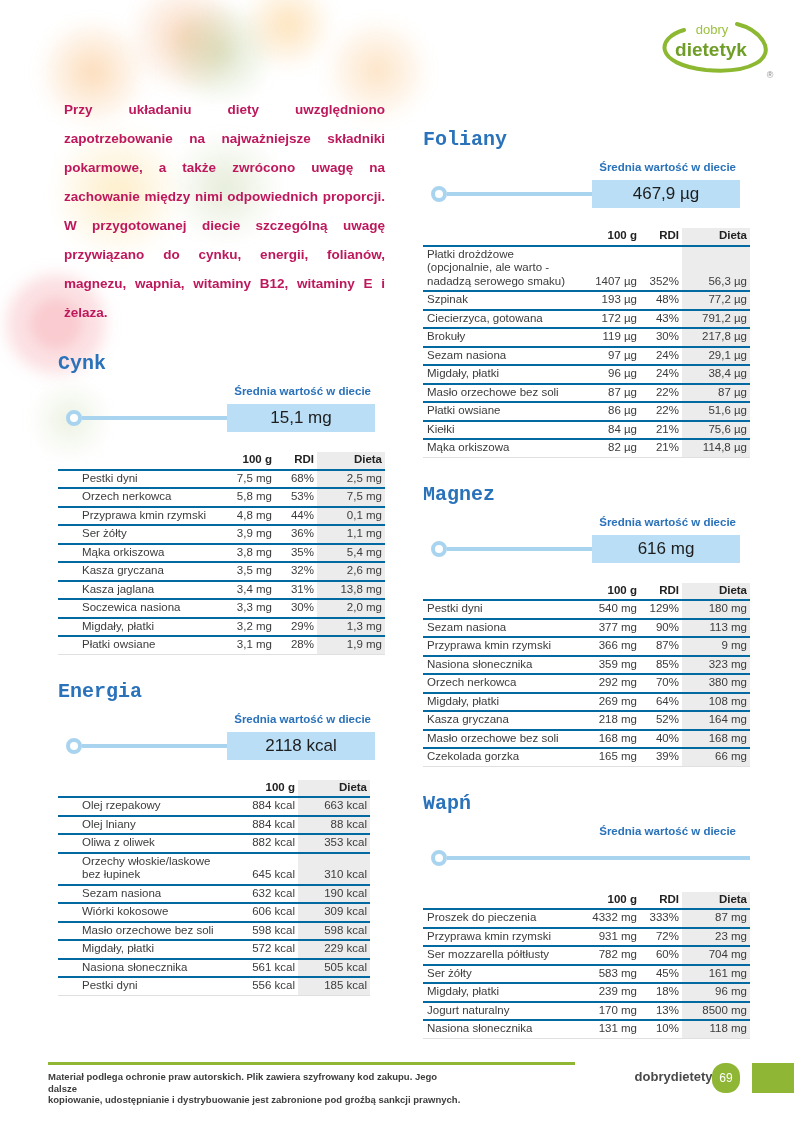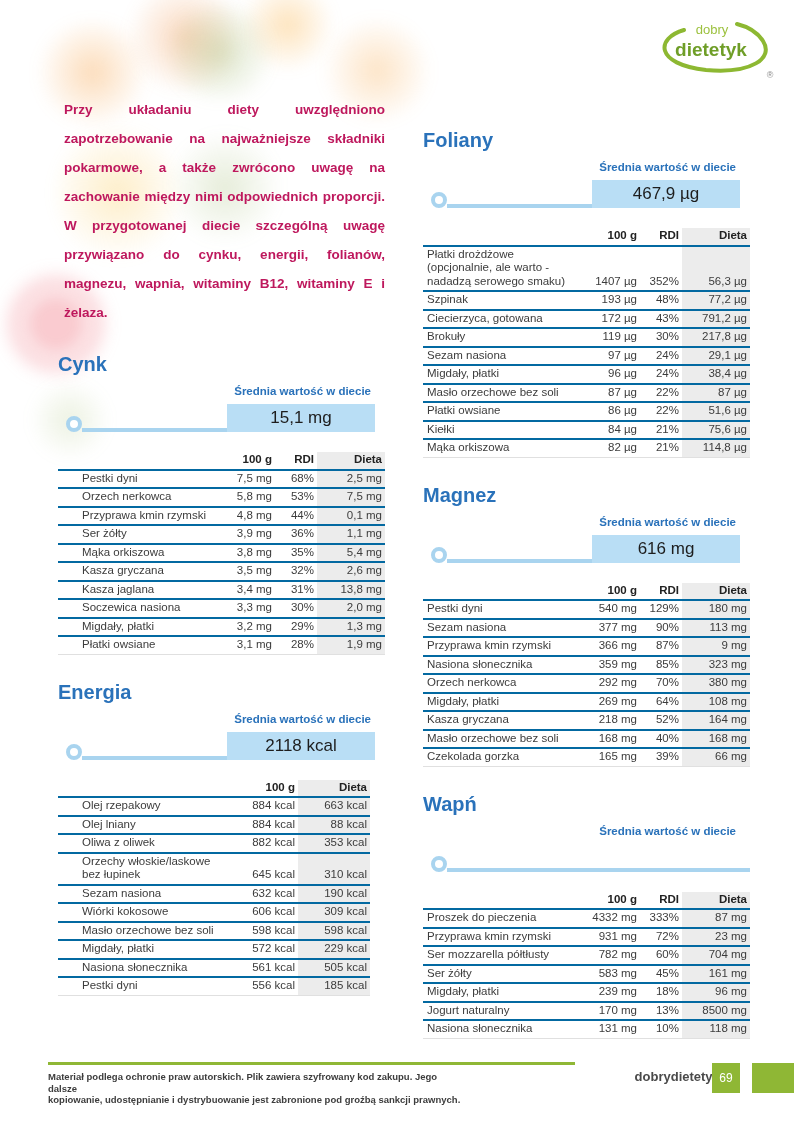--- a/index.html
+++ b/index.html
@@ -9,24 +9,24 @@
   .blob{position:absolute;border-radius:50%;filter:blur(7px);pointer-events:none;}
   
   .logo{position:absolute;left:648px;top:8px;width:136px;height:86px;}
   
   .col{position:absolute;width:327px;}
   .col-left{left:58px;top:95px;}
   .col-right{left:423px;top:121px;}
   .intro{margin:0 0 24px 6px;font-size:13.5px;font-weight:bold;line-height:29px;
          color:#be185d;text-align:justify;}
   
-  .nutrient-section h2{margin:24px 0 8px;font-size:20px;font-weight:bold;color:#2a72ba;line-height:26px;}
+  .nutrient-section h2{margin:24px 0 8px;font-size:20px;font-weight:bold;color:#2a72ba;line-height:26px;font-family:Liberation Mono, monospace;}
   .col-right .nutrient-section:first-child h2{margin-top:6px;}
   .avg-label{text-align:right;padding-right:14px;font-size:11.5px;font-weight:bold;color:#2a72ba;margin:0 0 7px;}
-  .indicator{display:flex;align-items:flex-end;height:28px;padding-left:8px;}
+  .indicator{display:flex;align-items:center;height:28px;padding-left:8px;}
   .ring{flex:none;width:8px;height:8px;border:4px solid #a9d4ef;border-radius:50%;background:#fff;}
   .rule{flex:1;height:4px;background:#a9d4ef;}
   .avg-box{flex:none;width:148px;height:28px;margin-right:10px;background:#b9def5;
            display:flex;align-items:center;justify-content:center;
            font-size:17px;font-weight:500;color:#1d1d1d;}
   table{border-collapse:collapse;table-layout:fixed;margin-top:20px;
         font-size:11.5px;color:#3c3c3c;width:100%;}
   table.cols-2{width:312px;}
   th,td{text-align:right;padding:1px 3px 2px 0;line-height:13.5px;vertical-align:bottom;
         overflow:hidden;}
@@ -36,21 +36,21 @@
   .col-right td:first-child,.col-right th:first-child{padding-left:4px;}
   tbody tr{border-top:2px solid #0369a1;}
   tbody tr:last-child{border-bottom:1px solid #e0e0e0;}
   .dieta{background:#ececec;}
   
   .footer-line{position:absolute;left:48px;top:1062px;width:527px;height:3px;background:#8fb735;}
   .footer-text{position:absolute;left:48px;top:1071px;width:420px;font-size:9.5px;
                line-height:11.5px;color:#3d3d3d;font-weight:bold;}
   .footer-site{position:absolute;right:99px;top:1069px;font-size:13px;font-weight:bold;color:#4a4a4a;}
   .page-badge{position:absolute;left:712px;top:1063px;width:28px;height:30px;background:#8fb735;
-              color:#fff;font-size:12px;display:flex;align-items:center;justify-content:center;}
+              color:#fff;font-size:12px;display:flex;align-items:center;justify-content:center;border-radius:13px;}
   .page-badge-2{position:absolute;left:752px;top:1063px;width:42px;height:30px;background:#8fb735;}
 </style>
 </head>
 <body>
 
 <div class="page">
 
   <div>
     <div class="blob" style="left:35px;top:20px;width:115px;height:105px;background:radial-gradient(circle,rgba(246,153,54,.34),rgba(246,153,54,0) 72%);"></div>
     <div class="blob" style="left:125px;top:-18px;width:120px;height:110px;background:radial-gradient(circle,rgba(238,128,44,.30),rgba(238,128,44,0) 72%);"></div>

